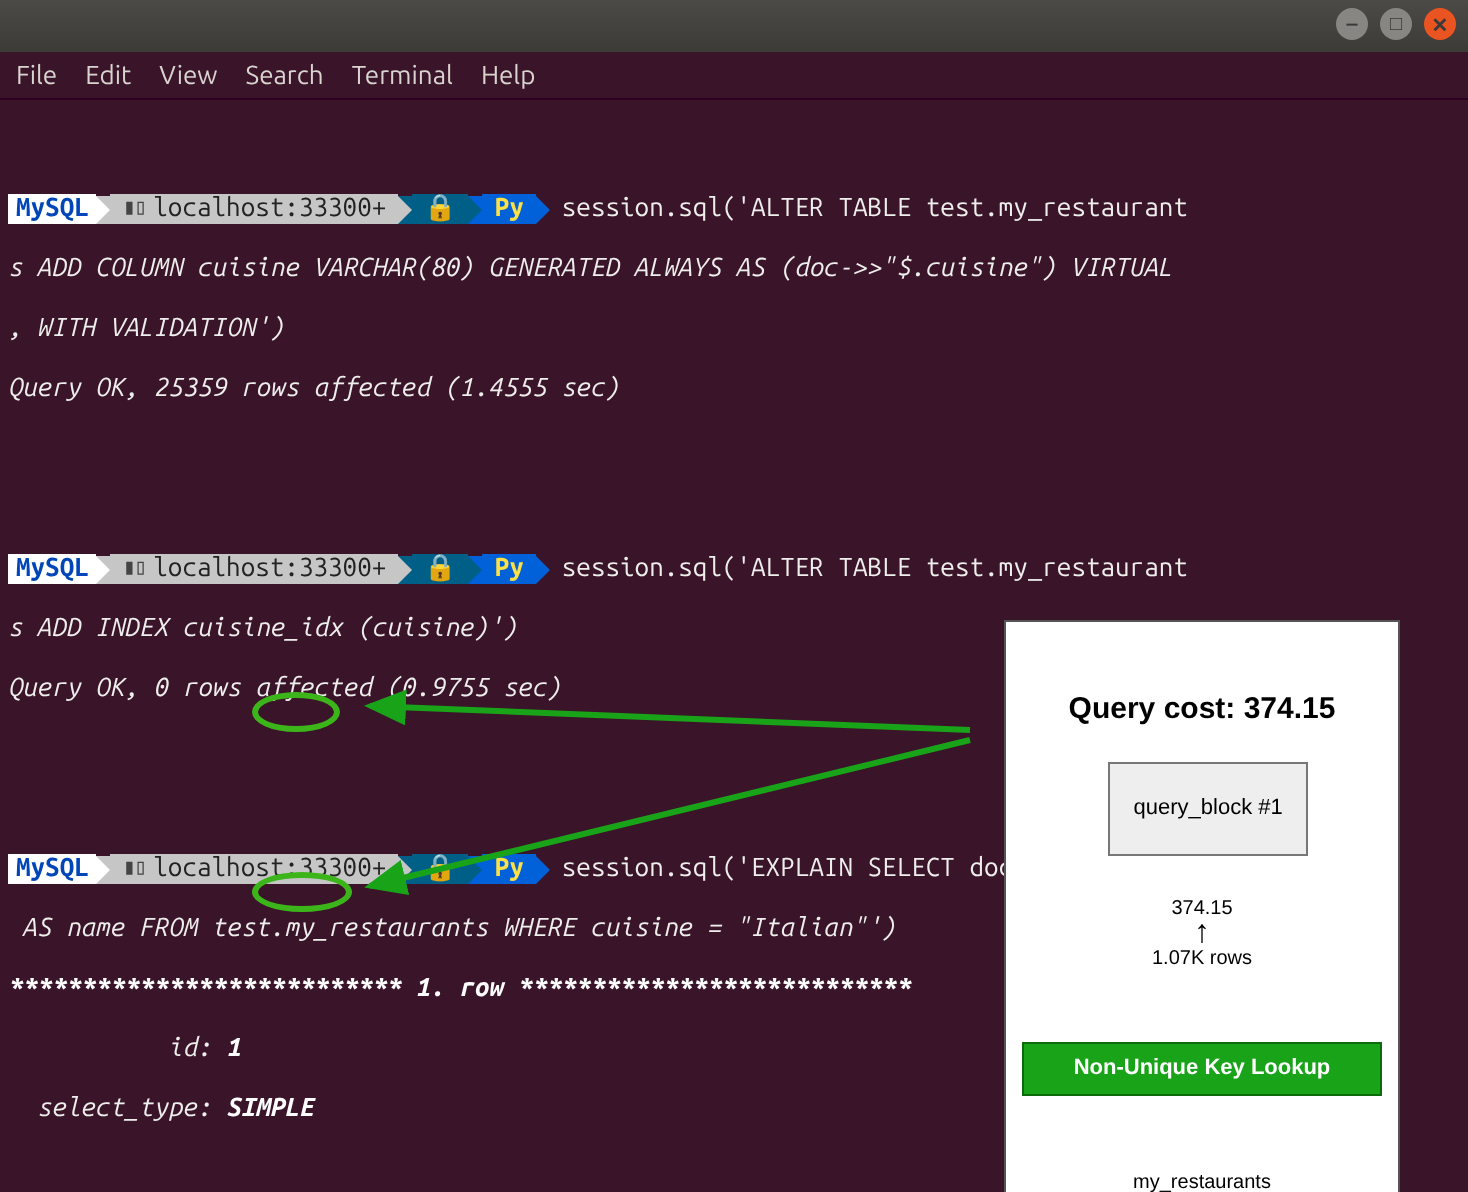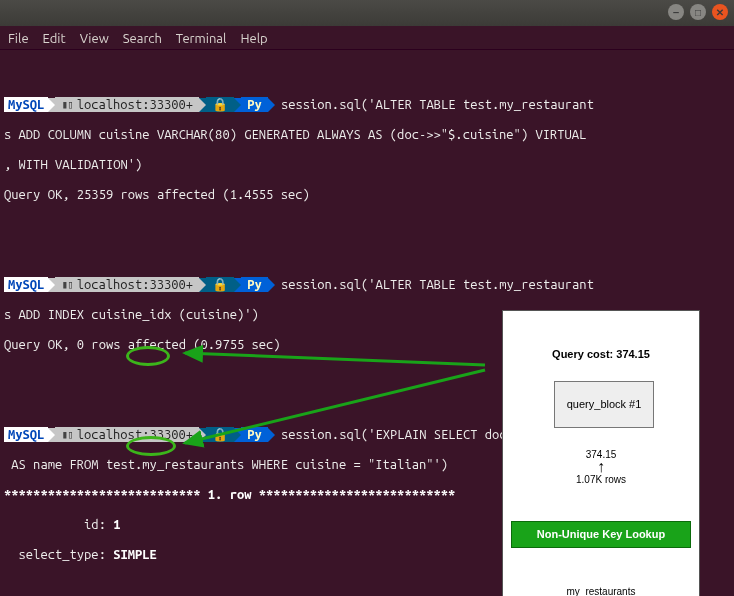--- a/index.html
+++ b/index.html
@@ -55,35 +55,35 @@
     background: #3a1428;
     color: #eeeeec;
     padding: 2px 4px;
     font-family: "Ubuntu Mono", "DejaVu Sans Mono", monospace;
     font-size: 13px;
     line-height: 15px;
     white-space: pre;
     position: relative;
     height: calc(596px - 26px - 22px);
   }
-  .line { white-space: pre; }
+  .line { white-space: pre; font-style: italic; }
   .prompt-wrap { display: flex; align-items: center; height: 15px; margin-bottom: 0; }
   .ps-mysql {
     background: #ffffff; color: #0046b8; font-weight: bold; padding: 0 4px;
   }
   .ps-host {
     background: #c6c6c6; color: #222; padding: 0 6px;
     display: inline-flex; align-items: center; gap: 4px;
   }
   .lock {
     background: #005f87; color: #ccffff; padding: 0 6px;
     display: inline-flex; align-items: center;
   }
   .py {
-    background: #0061d8; color: #fef9c3; font-weight: bold; padding: 0 6px;
+    background: #0061d8; color: #fde047; font-weight: bold; padding: 0 6px;
   }
   .cmd { color: #eeeeec; padding-left: 6px; }
   .bold-white { color: #ffffff; font-weight: bold; }
   
   .arrow-r {
     width: 0; height: 0; display: inline-block;
     border-top: 7.5px solid transparent;
     border-bottom: 7.5px solid transparent;
   }
   .arrow-white-to-grey { border-left: 7px solid #ffffff; background:#c6c6c6; }
@@ -109,21 +109,21 @@
     top: 260px;
     width: 198px;
     background: #ffffff;
     border: 1px solid #555;
     font-family: Arial, sans-serif;
     font-size: 11px;
     color: #000;
     padding: 6px 6px 8px 6px;
     text-align: center;
   }
-  .diagram .qc { font-weight: bold; font-size: 11px; margin-bottom: 4px; }
+  .diagram .qc { font-weight: bold; font-size: 15px; margin-bottom: 4px; }
   .diagram .qb {
     border: 1px solid #777; background:#eee; display:inline-block;
     padding: 15px 12px; margin-bottom: 4px;
   }
   .diagram .midrow { display:flex; justify-content:space-between; font-size:10px; padding: 0 6px; flex-direction: column;}
   .diagram .arrow-up { font-size: 16px; line-height: 10px; }
   .diagram .nk {
     background:#19a319; color:#fff; font-weight:bold; padding:5px 4px; margin:4px 2px;
     border:1px solid #0b6b0b;
   }

